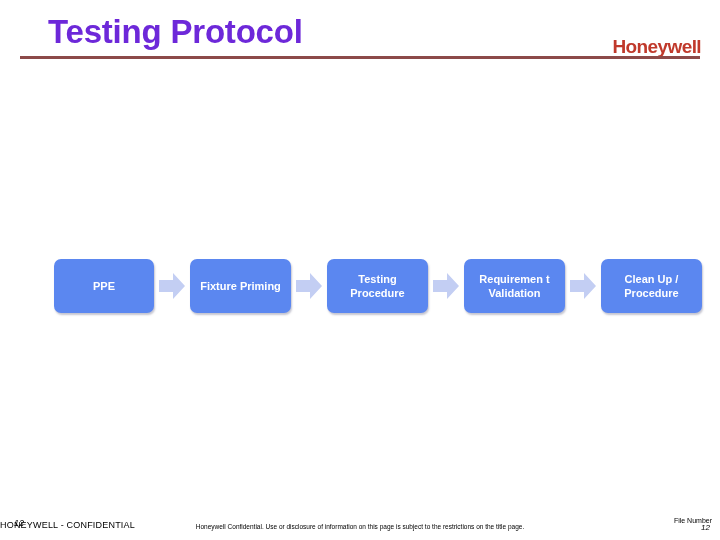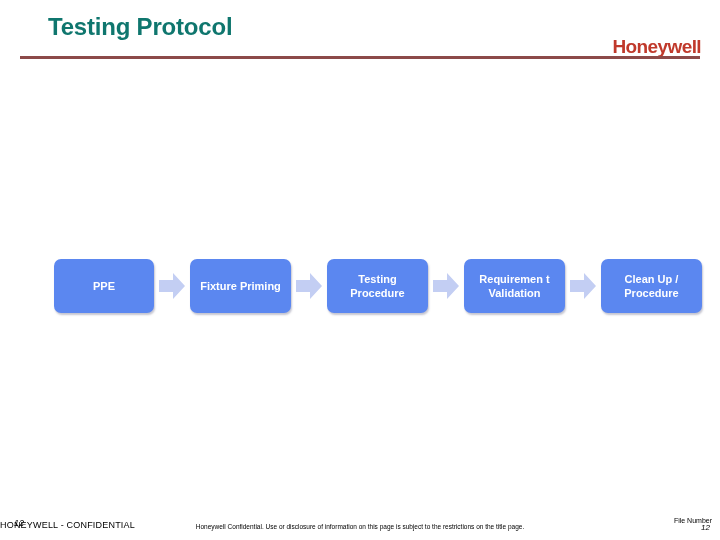--- a/index.html
+++ b/index.html
@@ -22,23 +22,23 @@
     width: 720px;
     height: 540px;
     background: #ffffff;
   }
 
   
   .slide-title {
     position: absolute;
     left: 48px;
     top: 13px;
-    font-size: 24px;
+    font-size: 33px;
     font-weight: bold;
-    color: #0f766e;
+    color: #6d28d9;
     letter-spacing: -0.2px;
     white-space: nowrap;
   }
 
   .brand-logo {
     position: absolute;
     right: 19px;
     top: 36px;
     font-size: 19px;
     font-weight: bold;

